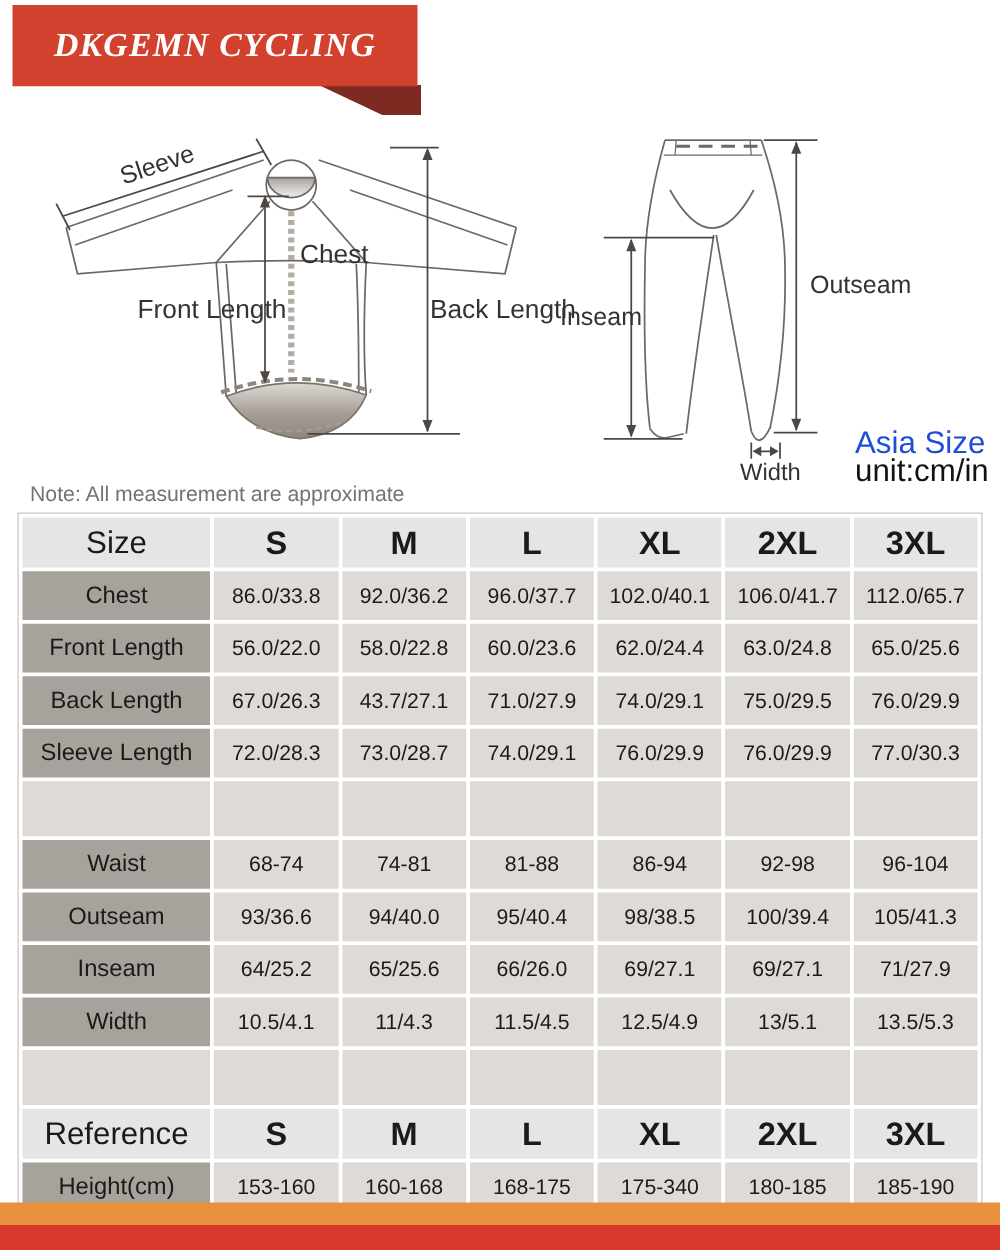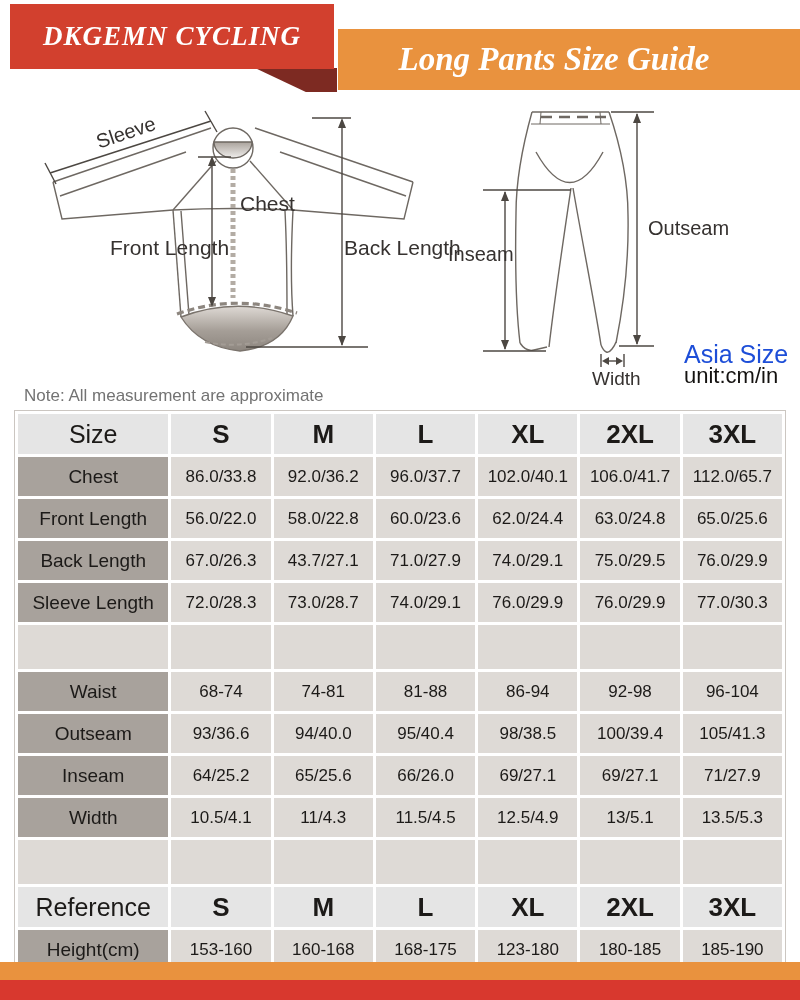--- a/index.html
+++ b/index.html
@@ -22,21 +22,21 @@
   
   .dlabel{position:absolute;color:#363230;font-size:21px;white-space:nowrap;}
   .lbl-sleeve{left:97px;top:131px;transform:rotate(-18.5deg);transform-origin:left center;font-size:20px;}
   .lbl-chest{left:240px;top:192px;}
   .lbl-front{left:110px;top:236px;}
   .lbl-back{left:344px;top:236px;}
   .lbl-inseam{left:448px;top:243px;font-size:20px;}
   .lbl-outseam{left:648px;top:217px;font-size:20px;}
   .lbl-width{left:592px;top:368px;font-size:19px;}
   .asia-size{position:absolute;left:684px;top:340px;color:#1d4ed8;font-size:25px;white-space:nowrap;}
-  .unit{position:absolute;left:684px;top:363px;color:#141210;font-size:22px;white-space:nowrap;}
+  .unit{position:absolute;left:684px;top:363px;color:#141210;font-size:25px;white-space:nowrap;}
 
   .note{position:absolute;left:24px;top:386px;color:#737373;font-size:17px;}
 
   
   .size-table{position:absolute;left:14px;top:410px;width:772px;border-collapse:separate;
               border-spacing:3px;background:#ffffff;border:1px solid #cbc6c1;table-layout:fixed;}
   .size-table td{text-align:center;vertical-align:middle;color:#1c1a18;overflow:hidden;}
   .size-table tr.header td{background:#e5e5e5;height:38px;font-size:26px;font-weight:bold;}
   .size-table tr.header td.lbl{font-weight:normal;font-size:25px;}
   .size-table tr.data td{height:37px;font-size:17px;background:#dedad6;}
@@ -47,23 +47,20 @@
   .footer-orange{position:absolute;left:0;top:962px;width:800px;height:18px;background:#e9923e;}
   .footer-red{position:absolute;left:0;top:980px;width:800px;height:20px;background:#d8382e;}
 
   svg.diagrams{position:absolute;left:0;top:95px;}
 </style>
 </head>
 <body>
 
 <div id="page">
 
-  <div class="ribbon-orange">
-    <span>Long Pants Size Guide</span>
-  </div>
   <div class="ribbon-fold"></div>
   <div class="ribbon-red">
     <span>DKGEMN CYCLING</span>
   </div>
 
   <svg class="diagrams" width="800" height="300" viewBox="0 0 800 300">
     <defs>
       <linearGradient id="ghem" x1="0" y1="0" x2="0" y2="1">
         <stop offset="0" stop-color="#ded9d4"></stop>
           <stop offset="0.55" stop-color="#a59e97"></stop>
@@ -278,21 +275,21 @@
           <td class="val">L</td>
           <td class="val">XL</td>
           <td class="val">2XL</td>
           <td class="val">3XL</td>
         </tr>
         <tr class="data">
           <td class="lbl">Height(cm)</td>
           <td class="val">153-160</td>
           <td class="val">160-168</td>
           <td class="val">168-175</td>
-          <td class="val">123-180</td>
+          <td class="val">175-340</td>
           <td class="val">180-185</td>
           <td class="val">185-190</td>
         </tr>
         <tr class="data">
           <td class="lbl">Weight(kg)</td>
           <td class="val">45-53</td>
           <td class="val">53-63</td>
           <td class="val">63-70</td>
           <td class="val">70-75</td>
           <td class="val">75-80</td>

